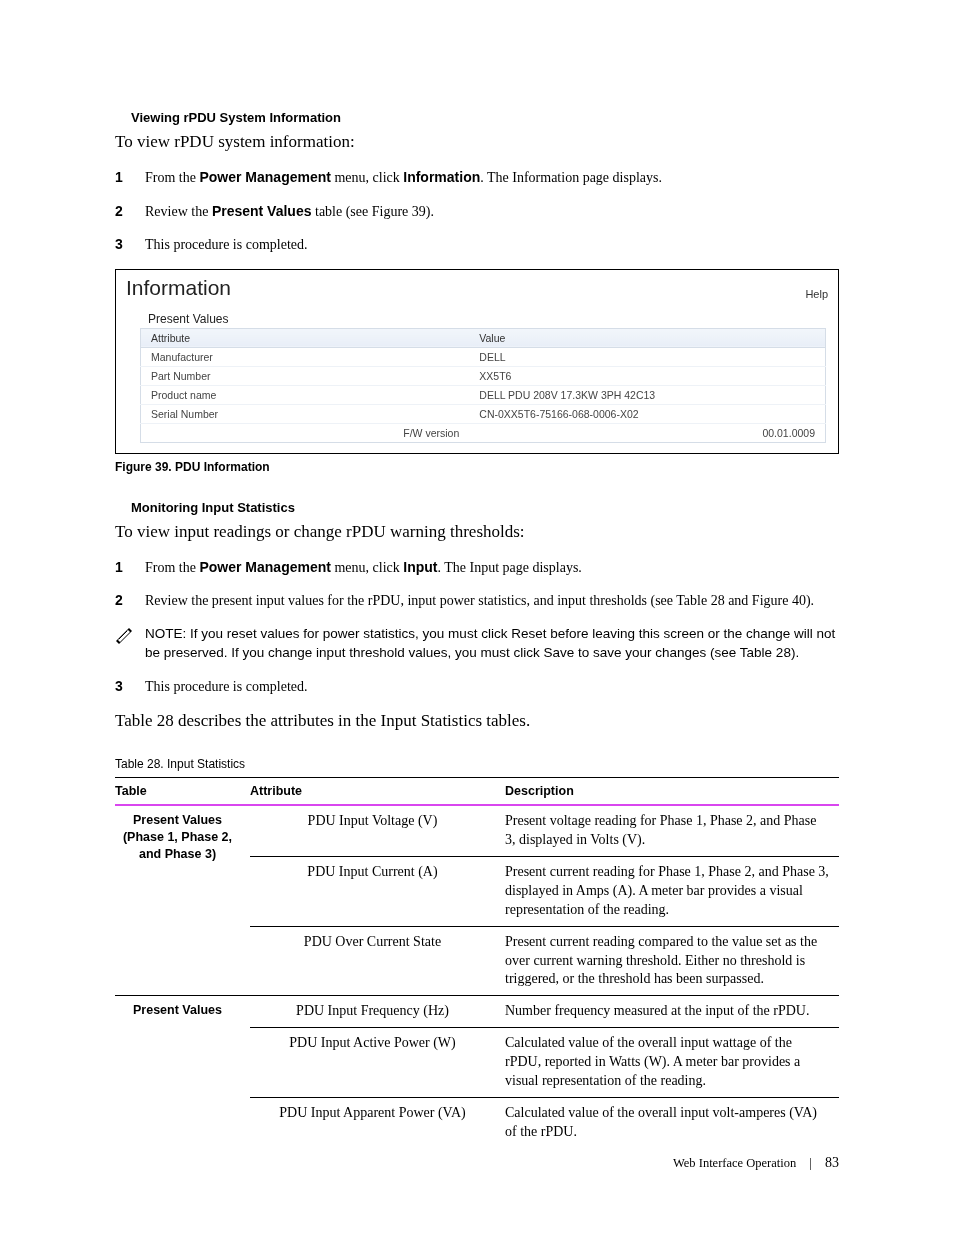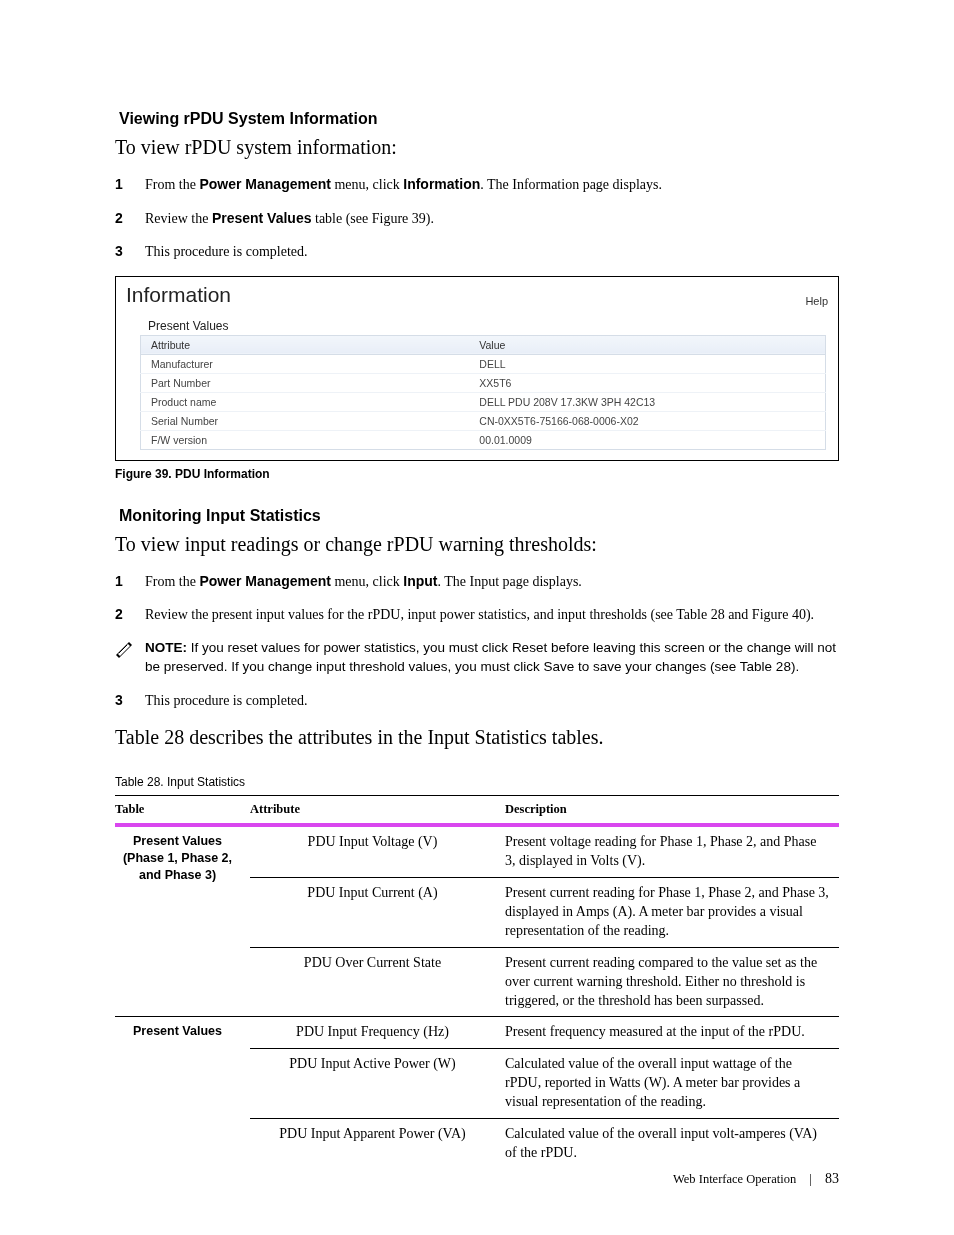--- a/index.html
+++ b/index.html
@@ -14,25 +14,25 @@
     width: 954px;
     height: 1235px;
     box-sizing: border-box;
     padding: 110px 115px 40px 115px;
     position: relative;
   }
   .sans { font-family: Liberation Sans, sans-serif; }
   .heading {
     font-family: Arial, Helvetica, sans-serif;
     font-weight: bold;
-    font-size: 16px;
-    margin: 0 0 6px 4px;
+    font-size: 13px;
+    margin: 0 0 6px 16px;
   }
   .body-text {
-    font-size: 20px;
+    font-size: 17px;
     margin: 0 0 14px 0;
     line-height: 1.35;
   }
   ol.steps {
     list-style: none;
     padding: 0;
     margin: 0 0 10px 0;
   }
   ol.steps > li {
     display: flex;
@@ -81,21 +81,21 @@
     background: linear-gradient(#f2f6fb,#e8eef7);
     border-bottom: 1px solid #d5dde7;
     padding: 3px 10px;
     color:#333;
   }
   .ss-table td {
     padding: 3px 10px;
     border-bottom: 1px solid #eef2f7;
     color:#444;
   }
-  .ss-table tr:last-child td { border-bottom: none; }
+  .ss-table tr:last-child td { border-bottom: none; text-align: right; }
   .ss-col1 { width: 48%; }
 
   .figure-caption {
     font-family: Arial, Helvetica, sans-serif;
     font-weight: bold;
     font-size: 12px;
     margin: 6px 0 26px 0;
   }
 
   
@@ -108,39 +108,39 @@
   }
   .note-icon {
     width: 30px;
     flex-shrink: 0;
     display: flex;
     align-items: flex-start;
     justify-content: flex-start;
     padding-top: 2px;
   }
   .note-body { flex: 1; }
-  .note-body .note-label { font-weight: bold; margin-top: 23px; }
+  .note-body .note-label { font-weight: normal; margin-top: 23px; }
 
   
   .table-caption {
     font-family: Arial, Helvetica, sans-serif;
     font-weight: normal;
     font-size: 12px;
     margin: 24px 0 6px 0;
   }
   table.stats {
     width: 100%;
     border-collapse: collapse;
     font-size: 14px;
   }
   table.stats thead th {
     border-top: 1.5px solid #000;
-    border-bottom: 4px solid #d946ef;
+    border-bottom: 2px solid #d946ef;
     text-align: left;
-    font-family: Liberation Serif, serif;
+    font-family: Liberation Sans, sans-serif;
     font-weight: bold;
     font-size: 12.5px;
     padding: 6px 8px 6px 0;
   }
   table.stats td {
     vertical-align: top;
     padding: 6px 10px 6px 0;
     border-bottom: 1px solid #000;
     line-height: 1.35;
   }
@@ -152,21 +152,21 @@
     width: 125px;
     text-align: center;
   }
   table.stats col.c1 { width: 130px; }
   table.stats col.c2 { width: 255px; }
   table.stats td.attr { font-family: Georgia, serif; text-align: center; }
   table.stats td.desc { font-family: Georgia, serif; }
 
   .footer {
     position: absolute;
-    bottom: 48px;
+    bottom: 64px;
     right: 115px;
     font-size: 12.5px;
     font-family: Georgia, serif;
   }
   .footer .sep { margin: 0 10px; color:#000;}
   .footer .pnum { font-size: 14px; }
 </style>
 </head>
 <body>
 
@@ -297,21 +297,21 @@
         <td class="attr">PDU Input Current (A)</td>
         <td class="desc">Present current reading for Phase 1, Phase 2, and Phase 3, displayed in Amps (A). A meter bar provides a visual representation of the reading.</td>
       </tr>
       <tr>
         <td class="attr">PDU Over Current State</td>
         <td class="desc">Present current reading compared to the value set as the over current warning threshold. Either no threshold is triggered, or the threshold has been surpassed.</td>
       </tr>
       <tr>
         <td class="group-label no-bottom" rowspan="3">Present Values</td>
         <td class="attr">PDU Input Frequency (Hz)</td>
-        <td class="desc">Present frequency measured at the input of the rPDU.</td>
+        <td class="desc">Number frequency measured at the input of the rPDU.</td>
       </tr>
       <tr>
         <td class="attr">PDU Input Active Power (W)</td>
         <td class="desc">Calculated value of the overall input wattage of the rPDU, reported in Watts (W). A meter bar provides a visual representation of the reading.</td>
       </tr>
       <tr>
         <td class="attr no-bottom">PDU Input Apparent Power (VA)</td>
         <td class="desc no-bottom">Calculated value of the overall input volt-amperes (VA) of the rPDU.</td>
       </tr>
     </tbody>

